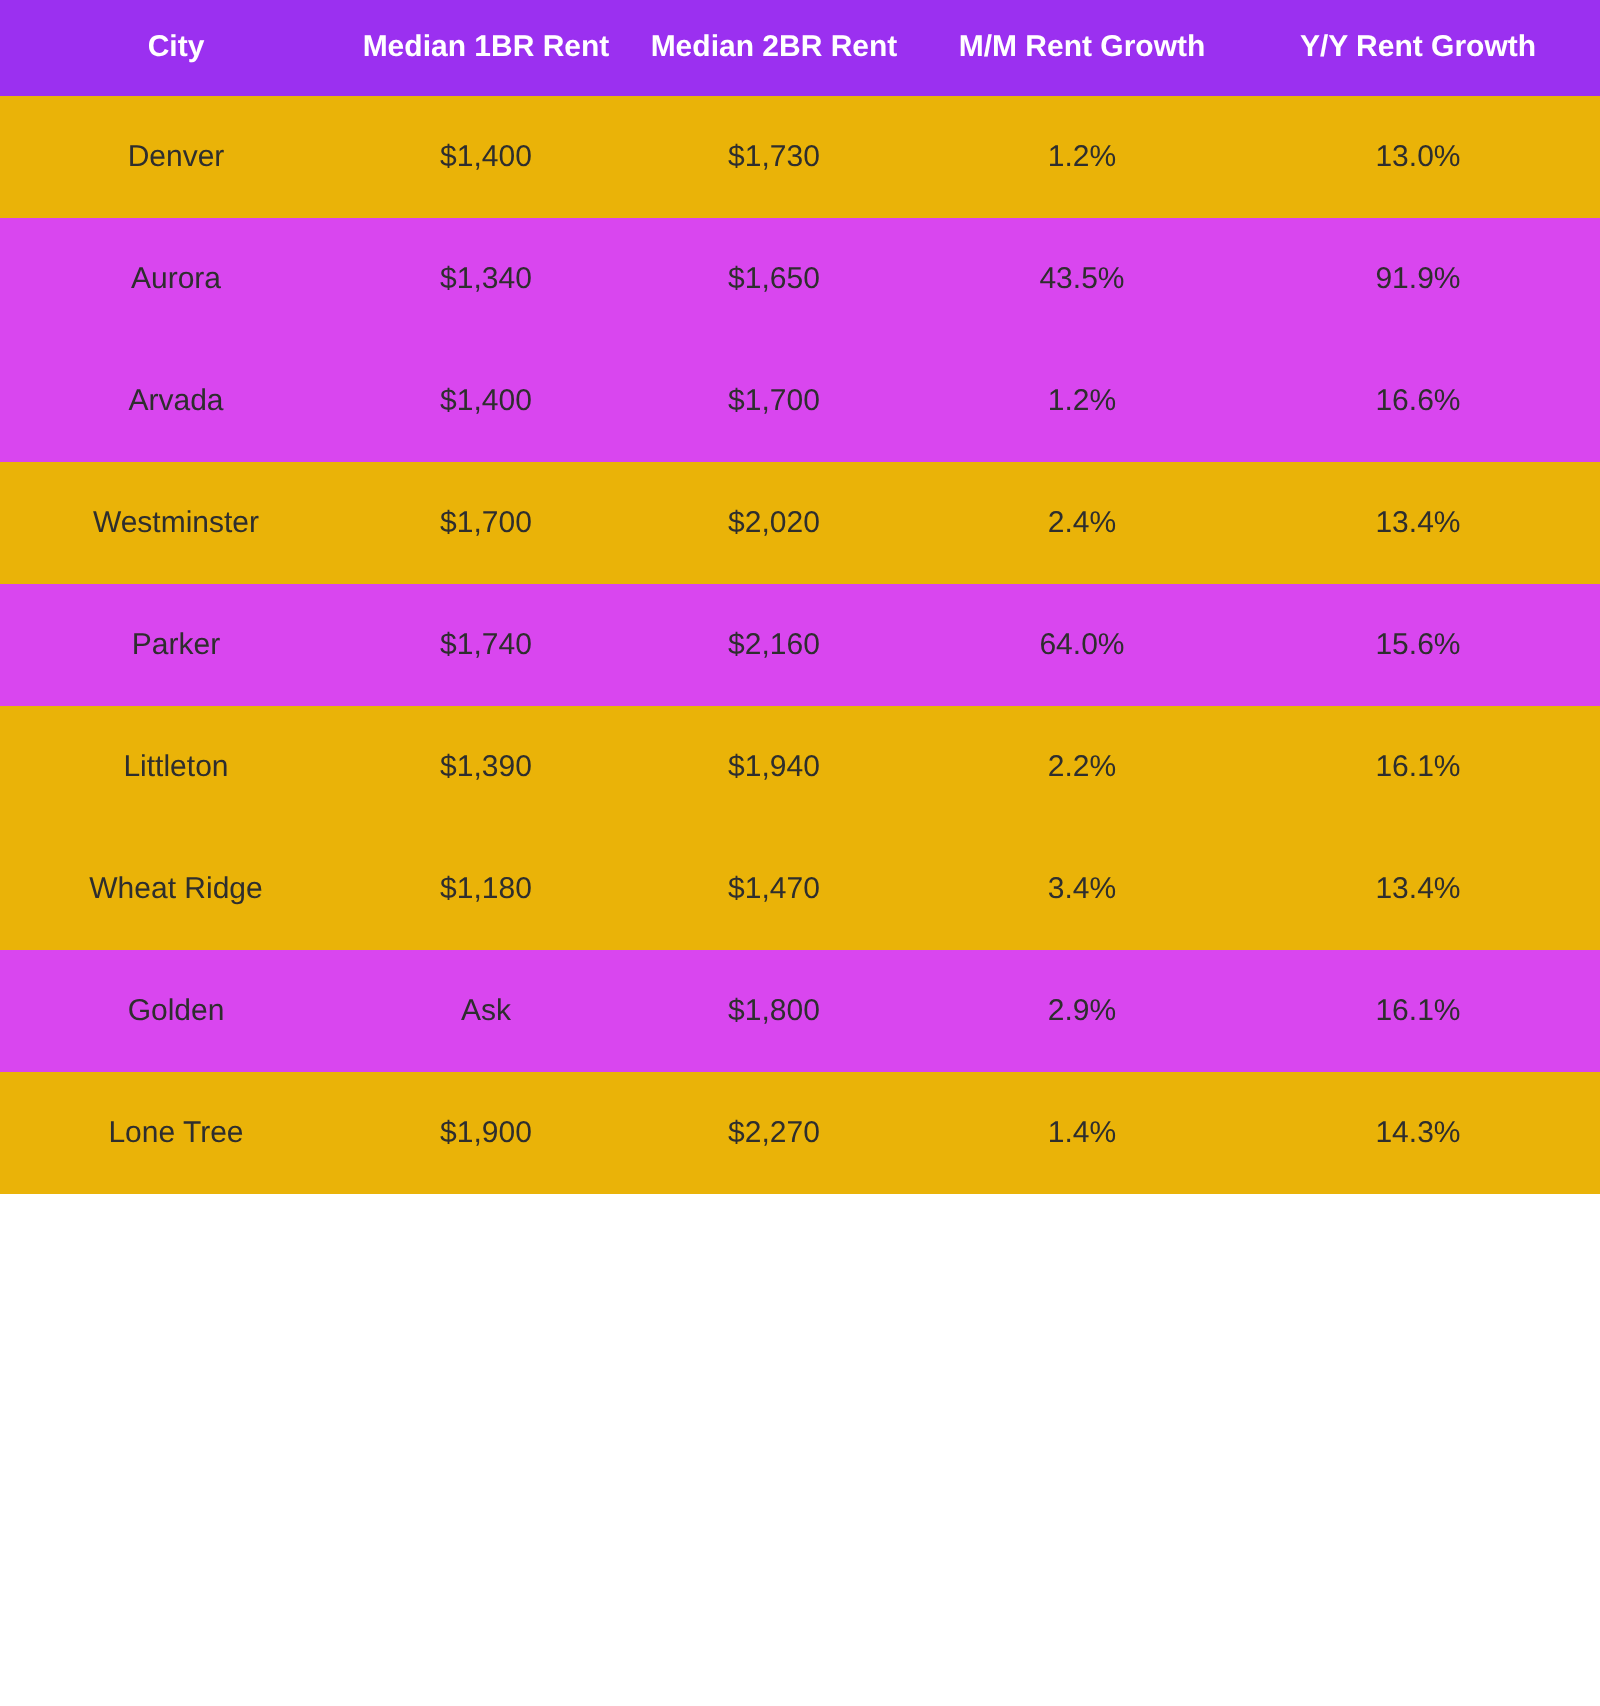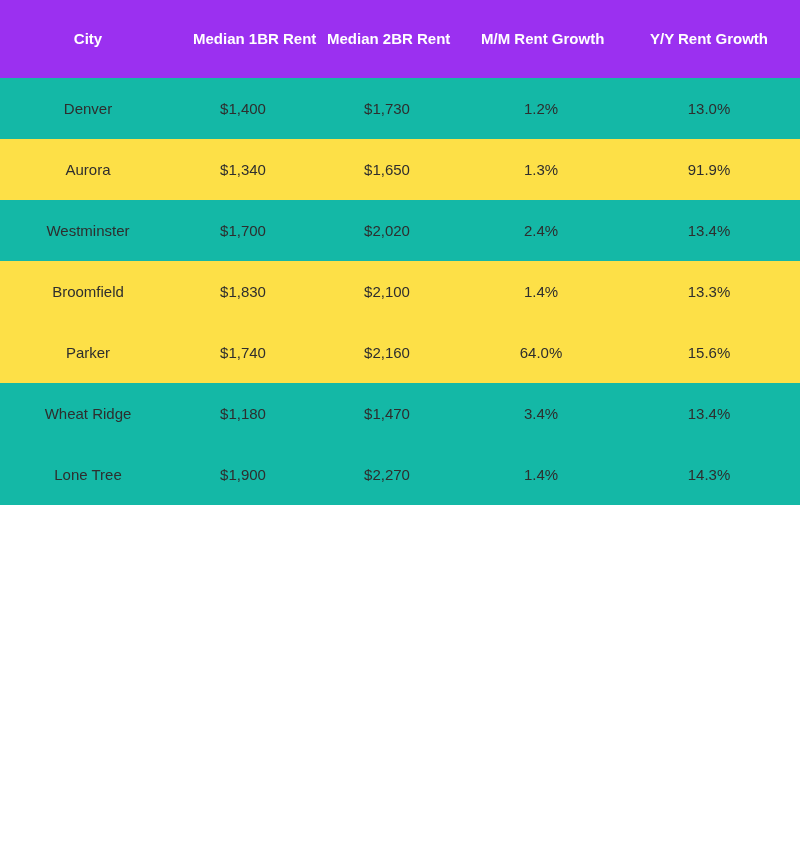--- a/index.html
+++ b/index.html
@@ -18,40 +18,40 @@
     border-collapse: collapse;
     table-layout: fixed;
   }
   .rent-table thead th {
     background: #9b30f0;
     color: #ffffff;
     font-size: 15px;
     font-weight: bold;
     height: 44px;
     line-height: 44px;
-    padding: 17px;
+    padding: 2px;
     text-align: center;
     white-space: nowrap;
     margin-left: 34px;
   }
   .rent-table tbody td {
     font-size: 15px;
     color: #2e2e2e;
     height: 61px;
     padding: 0;
     text-align: center;
     white-space: nowrap;
     font-weight: normal;
   }
   .rent-table tbody tr.row-even td {
-    background: #14b8a6;
+    background: #eab308;
     margin-top: 28px;
   }
   .rent-table tbody tr.row-odd td {
-    background: #fde047;
+    background: #d946ef;
   }
   col.col-city { width: 176px; }
   col.col-c1 { width: 134px; }
   col.col-c2 { width: 154px; }
   col.col-c3 { width: 154px; }
   col.col-c4 { width: 182px; }
 </style>
 </head>
 <body>
 
@@ -77,50 +77,64 @@
         <td>Denver</td>
         <td>$1,400</td>
         <td>$1,730</td>
         <td>1.2%</td>
         <td>13.0%</td>
       </tr>
       <tr class="row-odd">
         <td>Aurora</td>
         <td>$1,340</td>
         <td>$1,650</td>
-        <td>1.3%</td>
+        <td>43.5%</td>
         <td>91.9%</td>
+      </tr>
+      <tr class="row-odd">
+        <td>Arvada</td>
+        <td>$1,400</td>
+        <td>$1,700</td>
+        <td>1.2%</td>
+        <td>16.6%</td>
       </tr>
       <tr class="row-even">
         <td>Westminster</td>
         <td>$1,700</td>
         <td>$2,020</td>
         <td>2.4%</td>
         <td>13.4%</td>
       </tr>
       <tr class="row-odd">
-        <td>Broomfield</td>
-        <td>$1,830</td>
-        <td>$2,100</td>
-        <td>1.4%</td>
-        <td>13.3%</td>
-      </tr>
-      <tr class="row-odd">
         <td>Parker</td>
         <td>$1,740</td>
         <td>$2,160</td>
         <td>64.0%</td>
         <td>15.6%</td>
       </tr>
       <tr class="row-even">
+        <td>Littleton</td>
+        <td>$1,390</td>
+        <td>$1,940</td>
+        <td>2.2%</td>
+        <td>16.1%</td>
+      </tr>
+      <tr class="row-even">
         <td>Wheat Ridge</td>
         <td>$1,180</td>
         <td>$1,470</td>
         <td>3.4%</td>
         <td>13.4%</td>
+      </tr>
+      <tr class="row-odd">
+        <td>Golden</td>
+        <td>Ask</td>
+        <td>$1,800</td>
+        <td>2.9%</td>
+        <td>16.1%</td>
       </tr>
       <tr class="row-even">
         <td>Lone Tree</td>
         <td>$1,900</td>
         <td>$2,270</td>
         <td>1.4%</td>
         <td>14.3%</td>
       </tr>
     </tbody>
 </table>

